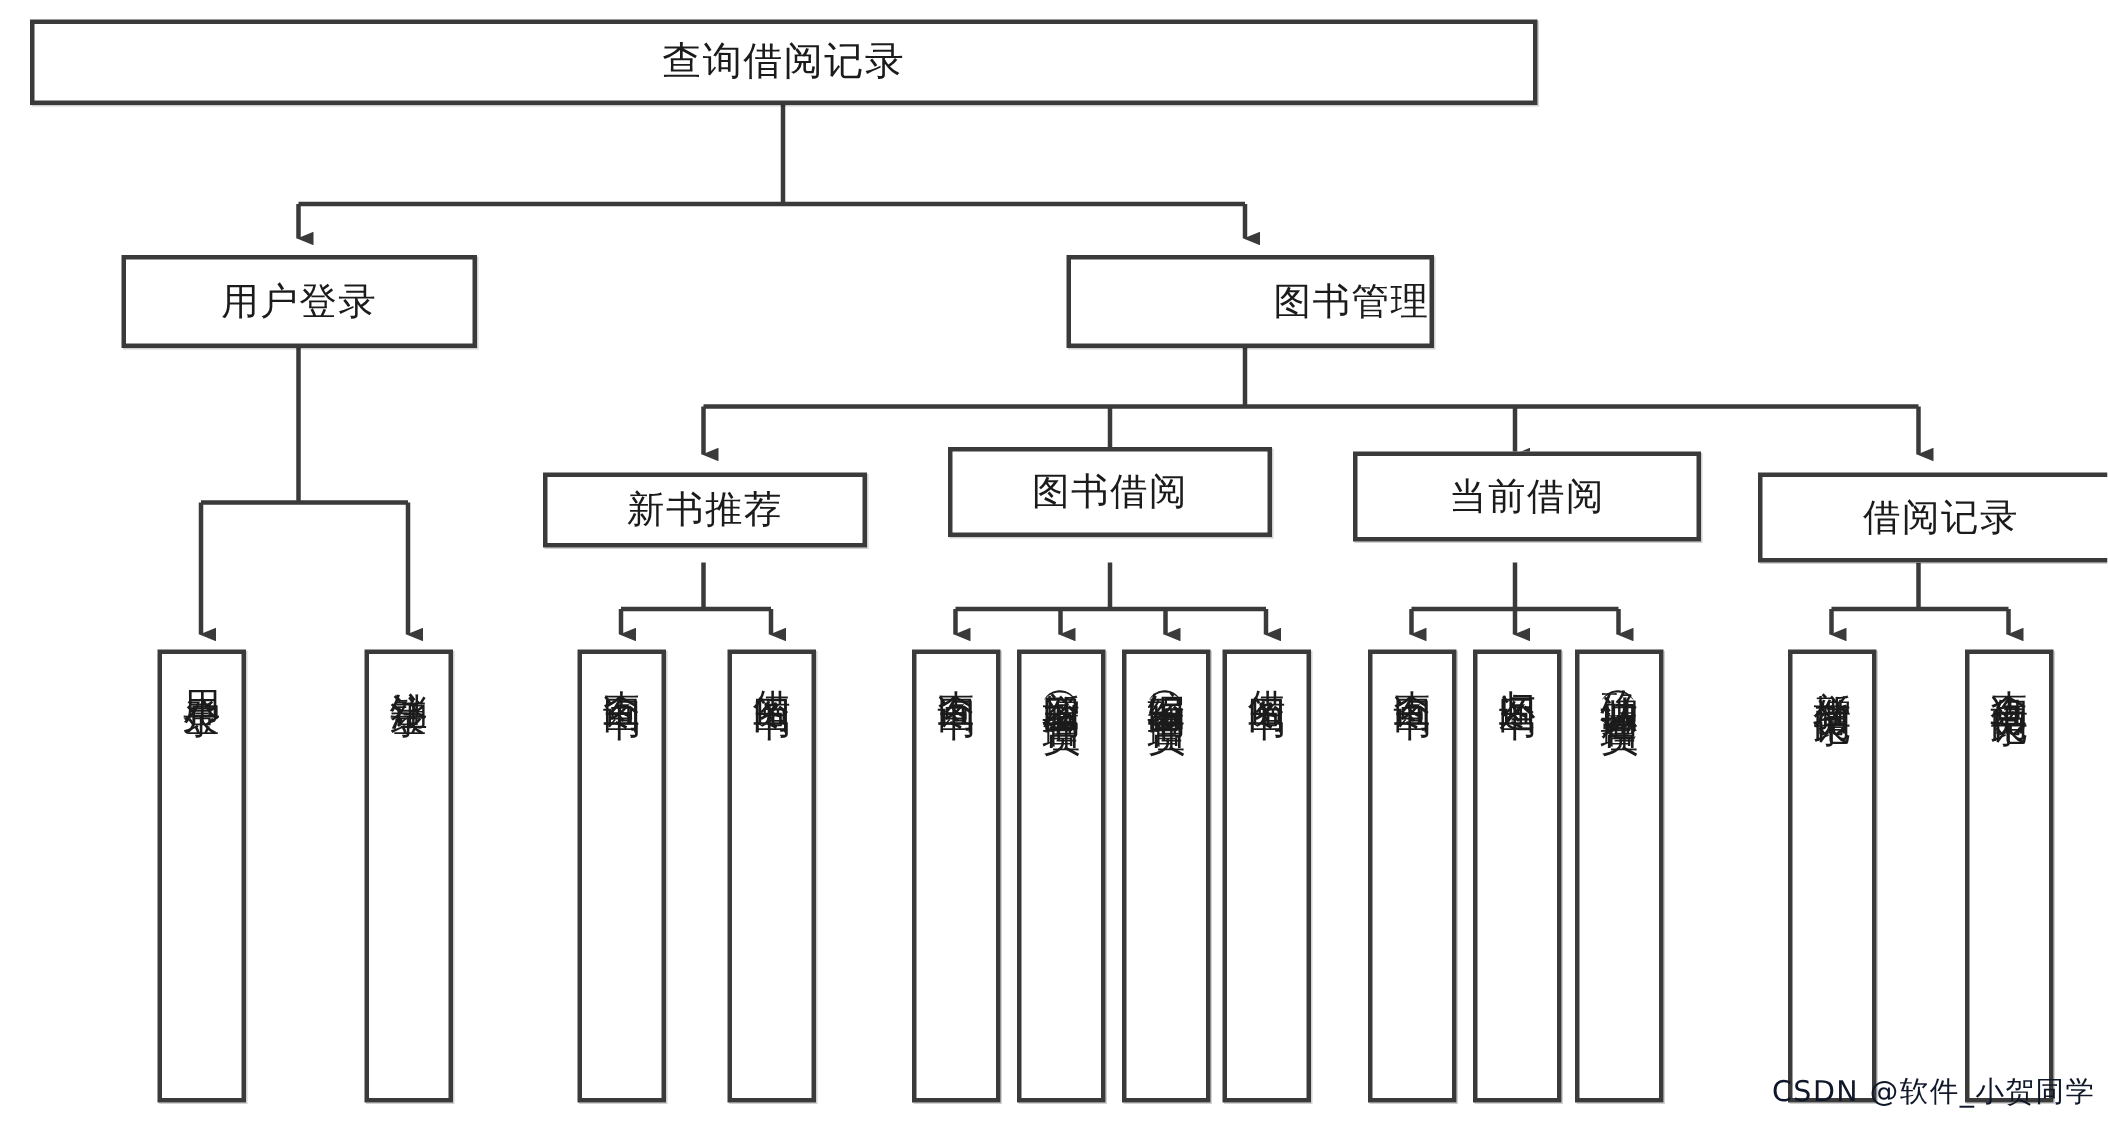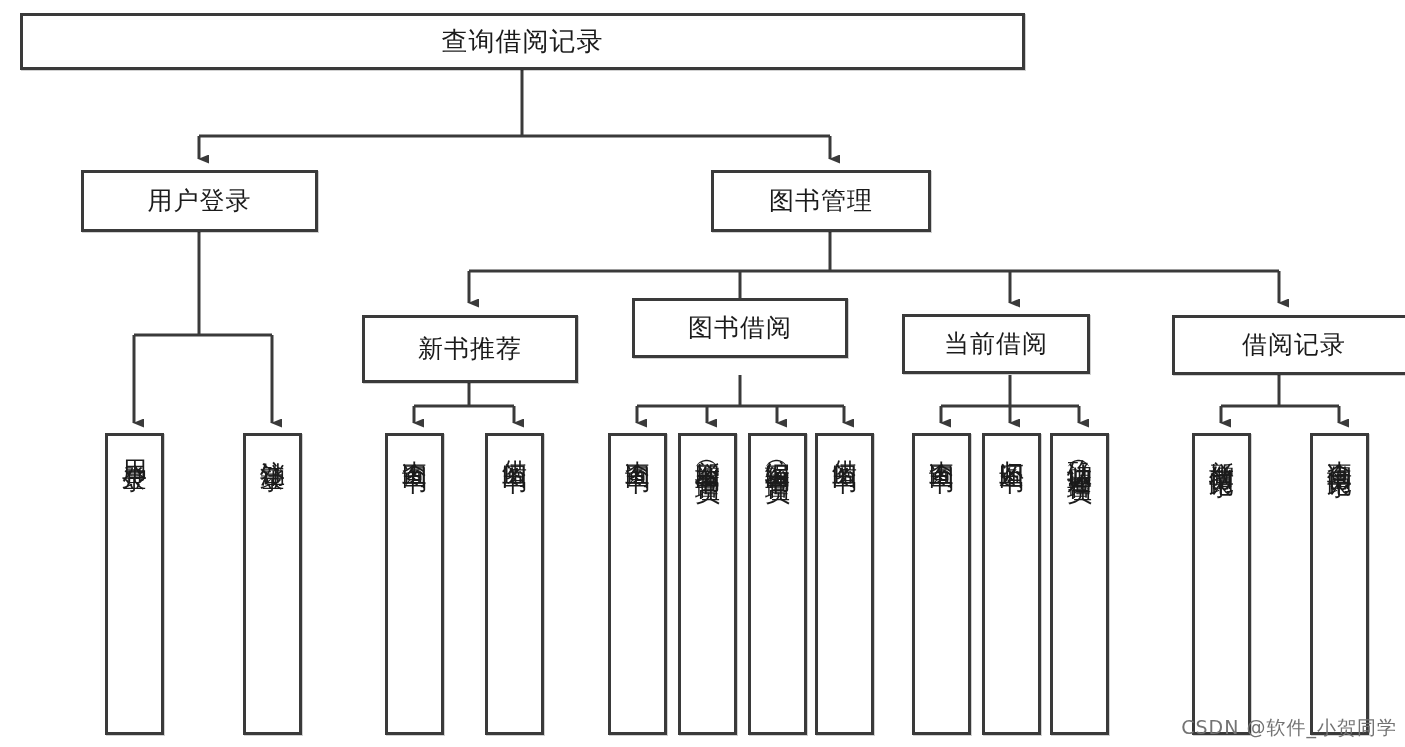--- a/index.html
+++ b/index.html
@@ -61,21 +61,21 @@
     white-space: normal;
   }
   .node.root .label {
     font-size: 26px;
   }
   .watermark {
     position: absolute;
     right: 8px;
     bottom: 6px;
     font-size: 19px;
-    color: #737373;
+    color: #0f172a;
     letter-spacing: 1px;
     white-space: nowrap;
     user-select: none;
   }
 </style>
 </head>
 <body>
 
 <div id="diagram">
 
@@ -131,31 +131,31 @@
     </g>
   </svg>
 
   <div class="node horizontal root" style="left:20px; top:13px; width:1005px; height:57px;">
     <span class="label">查询借阅记录</span>
   </div>
 
   <div class="node horizontal" style="left:81px; top:170px; width:237px; height:62px;">
     <span class="label">用户登录</span>
   </div>
-  <div class="node horizontal" style="left:711px; top:170px; width:220px; height:62px;">
+  <div class="node horizontal" style="left:711px; top:170px; width:245px; height:62px;justify-content:flex-end;">
     <span class="label">图书管理</span>
   </div>
 
-  <div class="node horizontal" style="left:362px; top:315px; width:216px; height:68px;">
+  <div class="node horizontal" style="left:362px; top:315px; width:216px; height:50px;">
     <span class="label">新书推荐</span>
   </div>
   <div class="node horizontal" style="left:632px; top:298px; width:216px; height:60px;">
     <span class="label">图书借阅</span>
   </div>
-  <div class="node horizontal" style="left:902px; top:314px; width:188px; height:60px;align-items:center;">
+  <div class="node horizontal" style="left:902px; top:301px; width:232px; height:60px;align-items:center;">
     <span class="label">当前借阅</span>
   </div>
   <div class="node horizontal" style="left:1172px; top:315px; width:244px; height:60px;">
     <span class="label">借阅记录</span>
   </div>
 
   <div class="node vertical" style="left:105px; top:433px; width:59px; height:302px;">
     <span class="label">用户登录</span>
   </div>
   <div class="node vertical" style="left:243px; top:433px; width:59px; height:302px;">

